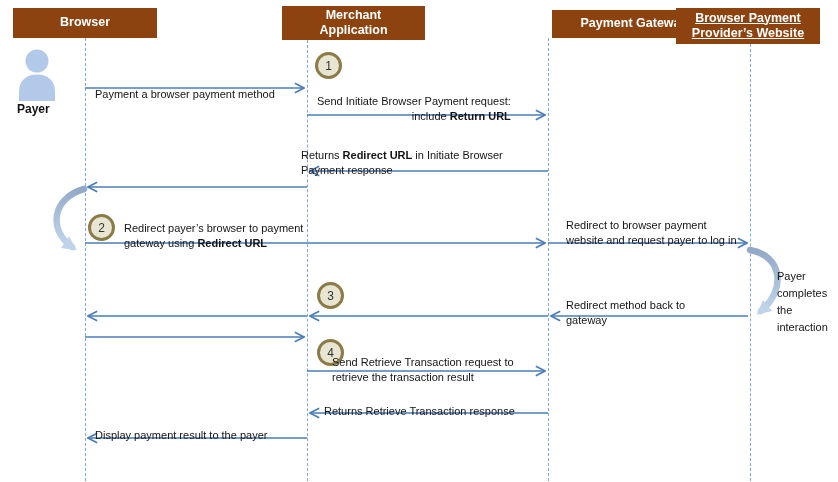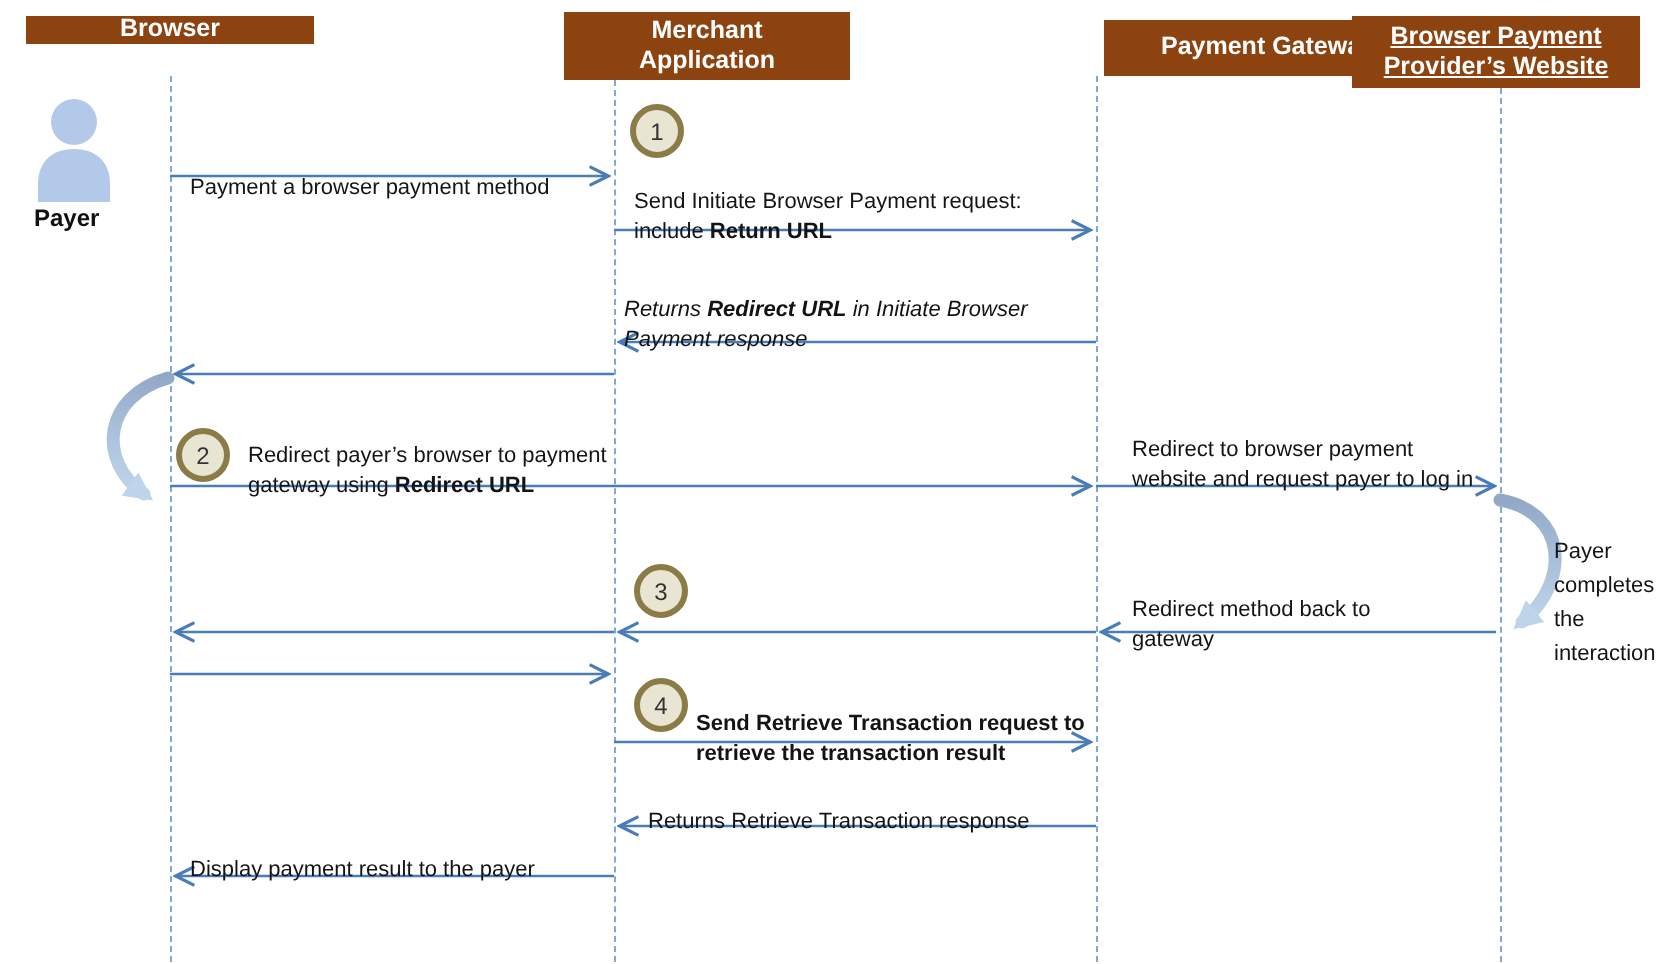--- a/index.html
+++ b/index.html
@@ -26,21 +26,21 @@
   }
   .payer-label{position:absolute;font-size:12px;font-weight:bold;color:#111;}
   .abs{position:absolute;}
   svg.overlay{position:absolute;left:0;top:0;pointer-events:none;}
 </style>
 </head>
 <body>
 
 <div class="stage">
 
-  <div class="hdr" style="left:13px;top:8px;width:144px;height:14px;text-align:right;">Browser</div>
+  <div class="hdr" style="left:13px;top:8px;width:144px;height:30px;text-align:right;">Browser</div>
   <div class="hdr" style="left:251px;top:6px;width:143px;height:34px;margin-left:31px;">Merchant
 Application</div>
   <div class="hdr" style="left:552px;top:10px;width:164px;height:28px;">Payment Gateway</div>
   <div class="hdr" style="left:676px;top:8px;width:144px;height:36px;text-decoration:underline;">Browser Payment
 Provider’s Website</div>
 
   <div class="lifeline" style="left:85px;top:38px;height:443px;"></div>
   <div class="lifeline" style="left:307px;top:40px;height:441px;"></div>
   <div class="lifeline" style="left:548px;top:38px;height:443px;"></div>
   <div class="lifeline" style="left:750px;top:44px;height:437px;"></div>
@@ -89,26 +89,26 @@
 
   <div class="step" style="left:315px;top:52px;">1</div>
   <div class="step" style="left:88px;top:214px;">2</div>
   <div class="step" style="left:317px;top:282px;">3</div>
   <div class="step" style="left:317px;top:339px;">4</div>
 
   <div class="msg" style="left:95px;top:72px;">
     <span>Payment a browser payment method</span>
   </div>
 
-  <div class="msg" style="left:317px;top:79px;">
+  <div class="msg" style="left:317px;top:79px;text-align:right;">
     <span>Send Initiate Browser Payment request:
 include </span><b class="bb">Return URL</b>
   </div>
 
-  <div class="msg" style="left:312px;top:133px;font-style:italic;">
+  <div class="msg" style="left:301px;top:133px;">
     <span>Returns </span><b class="bb">Redirect URL</b><span> in Initiate Browser
 Payment response</span>
   </div>
 
   <div class="msg" style="left:124px;top:206px;">
     <span>Redirect payer’s browser to payment
 gateway using </span><b class="bb">Redirect URL</b>
   </div>
 
   <div class="msg" style="left:566px;top:203px;">
@@ -122,21 +122,21 @@
 the
 interaction</span>
   </div>
 
   <div class="msg" style="left:566px;top:283px;">
     <span>Redirect method back to
 gateway</span>
   </div>
 
 
-  <div class="msg" style="left:348px;top:340px;font-weight:bold;">
+  <div class="msg" style="left:332px;top:340px;">
     <span>Send Retrieve Transaction request to
 retrieve the transaction result</span>
   </div>
 
   <div class="msg" style="left:324px;top:389px;text-align:right;">
     <span>Returns Retrieve Transaction response</span>
   </div>
 
   <div class="msg" style="left:95px;top:413px;">
     <span>Display payment result to the payer</span>

